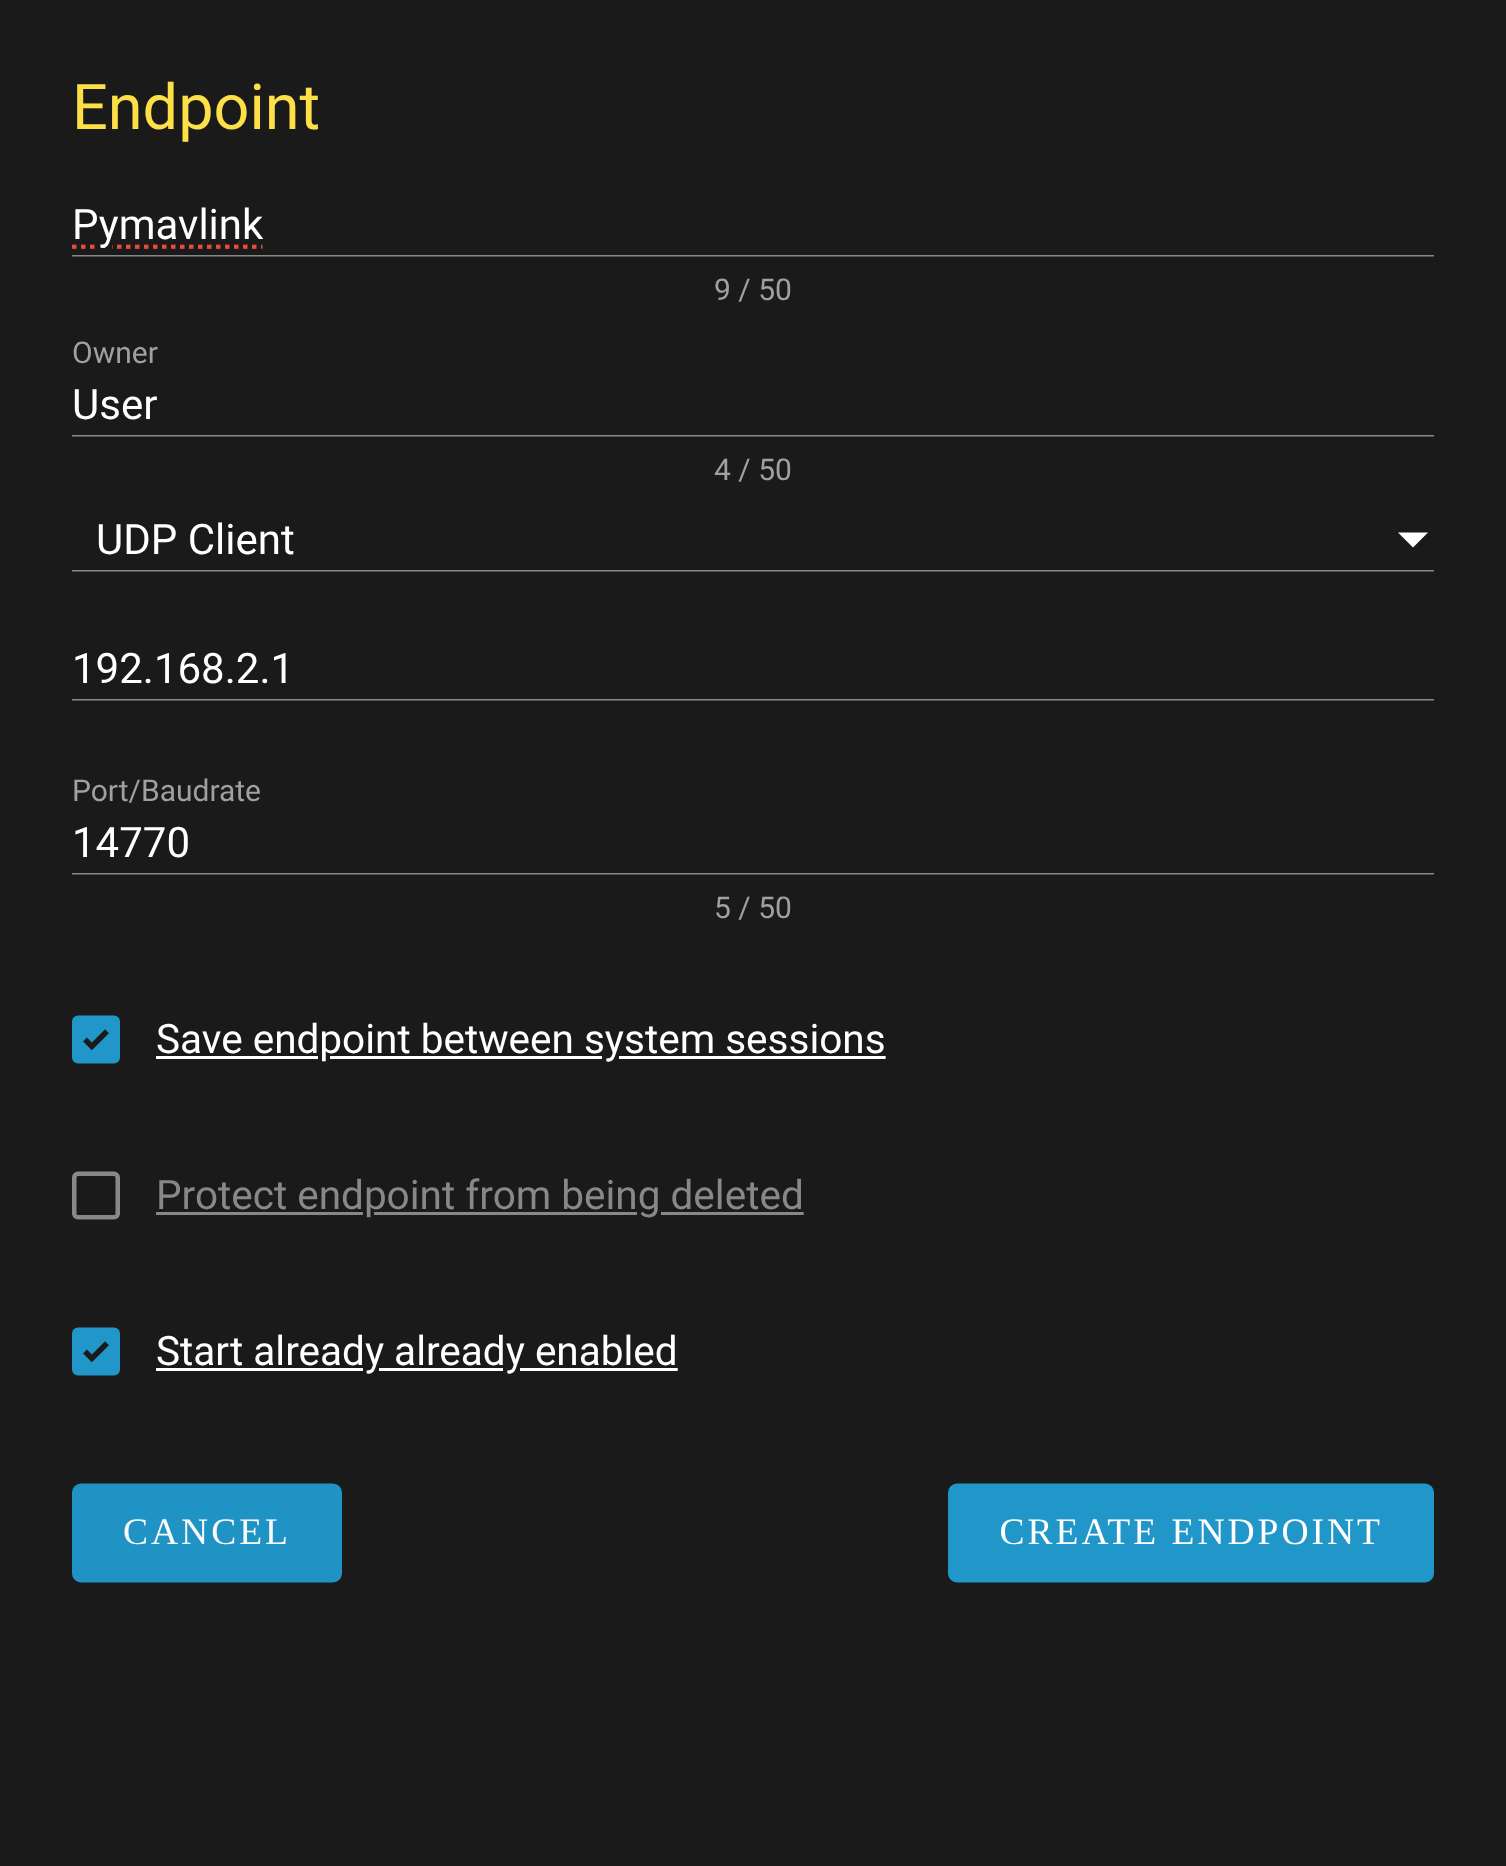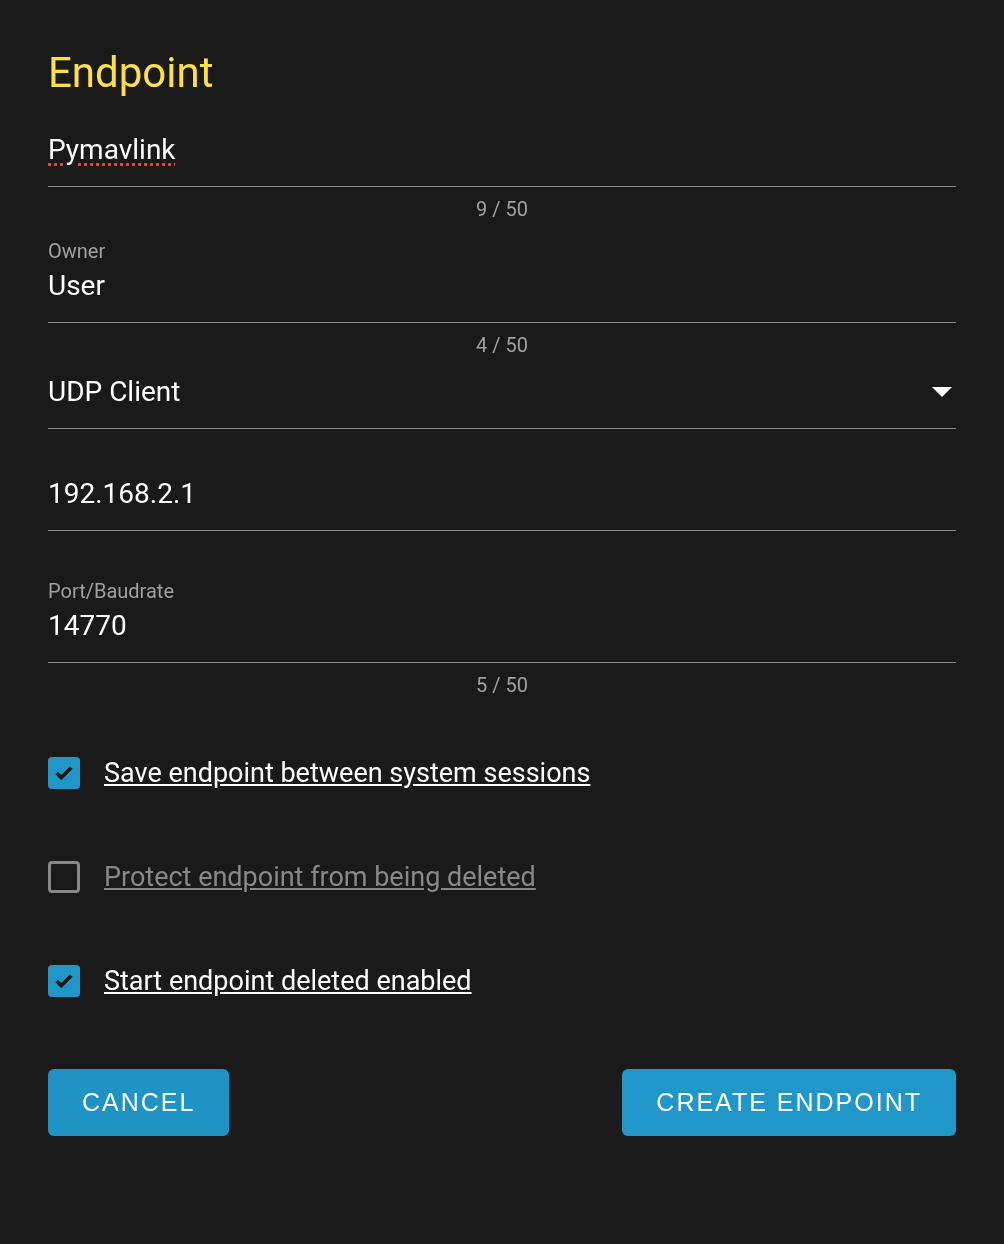--- a/index.html
+++ b/index.html
@@ -26,21 +26,21 @@
     }
     .field-label {
       font-size: 20px;
       color: #a0a0a0;
       margin-bottom: 6px;
       display: block;
     }
     .field-input-wrap {
       position: relative;
       border-bottom: 1px solid #888;
-      padding-bottom: 20px;
+      padding-bottom: 4px;
     }
     .field-input {
       background: transparent;
       border: none;
       outline: none;
       color: #fff;
       font-size: 28px;
       width: 100%;
       font-family: inherit;
     }
@@ -64,20 +64,21 @@
       display: flex;
       align-items: center;
       justify-content: space-between;
     }
     .select-value {
       background: transparent;
       border: none;
       color: #fff;
       font-size: 28px;
       flex: 1;
+      margin-left: 16px;
     }
     .dropdown-icon {
       width: 0;
       height: 0;
       border-left: 10px solid transparent;
       border-right: 10px solid transparent;
       border-top: 10px solid #fff;
       margin-right: 4px;
     }
     .checkbox-row {
@@ -126,21 +127,21 @@
     }
     .btn {
       background: #2196c9;
       color: #fff;
       border: none;
       font-size: 25px;
       letter-spacing: 2px;
       padding: 19px 34px;
       border-radius: 6px;
       cursor: pointer;
-      font-family: Liberation Sans, sans-serif;
+      font-family: Liberation Serif, serif;
       font-weight: 400;
     }
     .btn-secondary {
       opacity: 0.98;
     }
   </style>
 </head>
 <body>
 
 <h1 class="dialog-title">Endpoint</h1>
@@ -196,19 +197,19 @@
   <div class="checkbox unchecked"></div>
   <span class="checkbox-label disabled">Protect endpoint from being deleted</span>
 </div>
 
 <div class="checkbox-row">
   <div class="checkbox checked">
     <svg viewBox="0 0 24 24">
         <path fill="none" stroke="#1a1a1a" stroke-width="4" d="M4 12l5 5L20 6"></path>
       </svg>
   </div>
-  <span class="checkbox-label">Start endpoint deleted enabled</span>
+  <span class="checkbox-label">Start already already enabled</span>
 </div>
 
 <div class="button-row">
   <button class="btn btn-secondary">CANCEL</button>
   <button class="btn">CREATE ENDPOINT</button>
 </div>
 
 </body></html>

